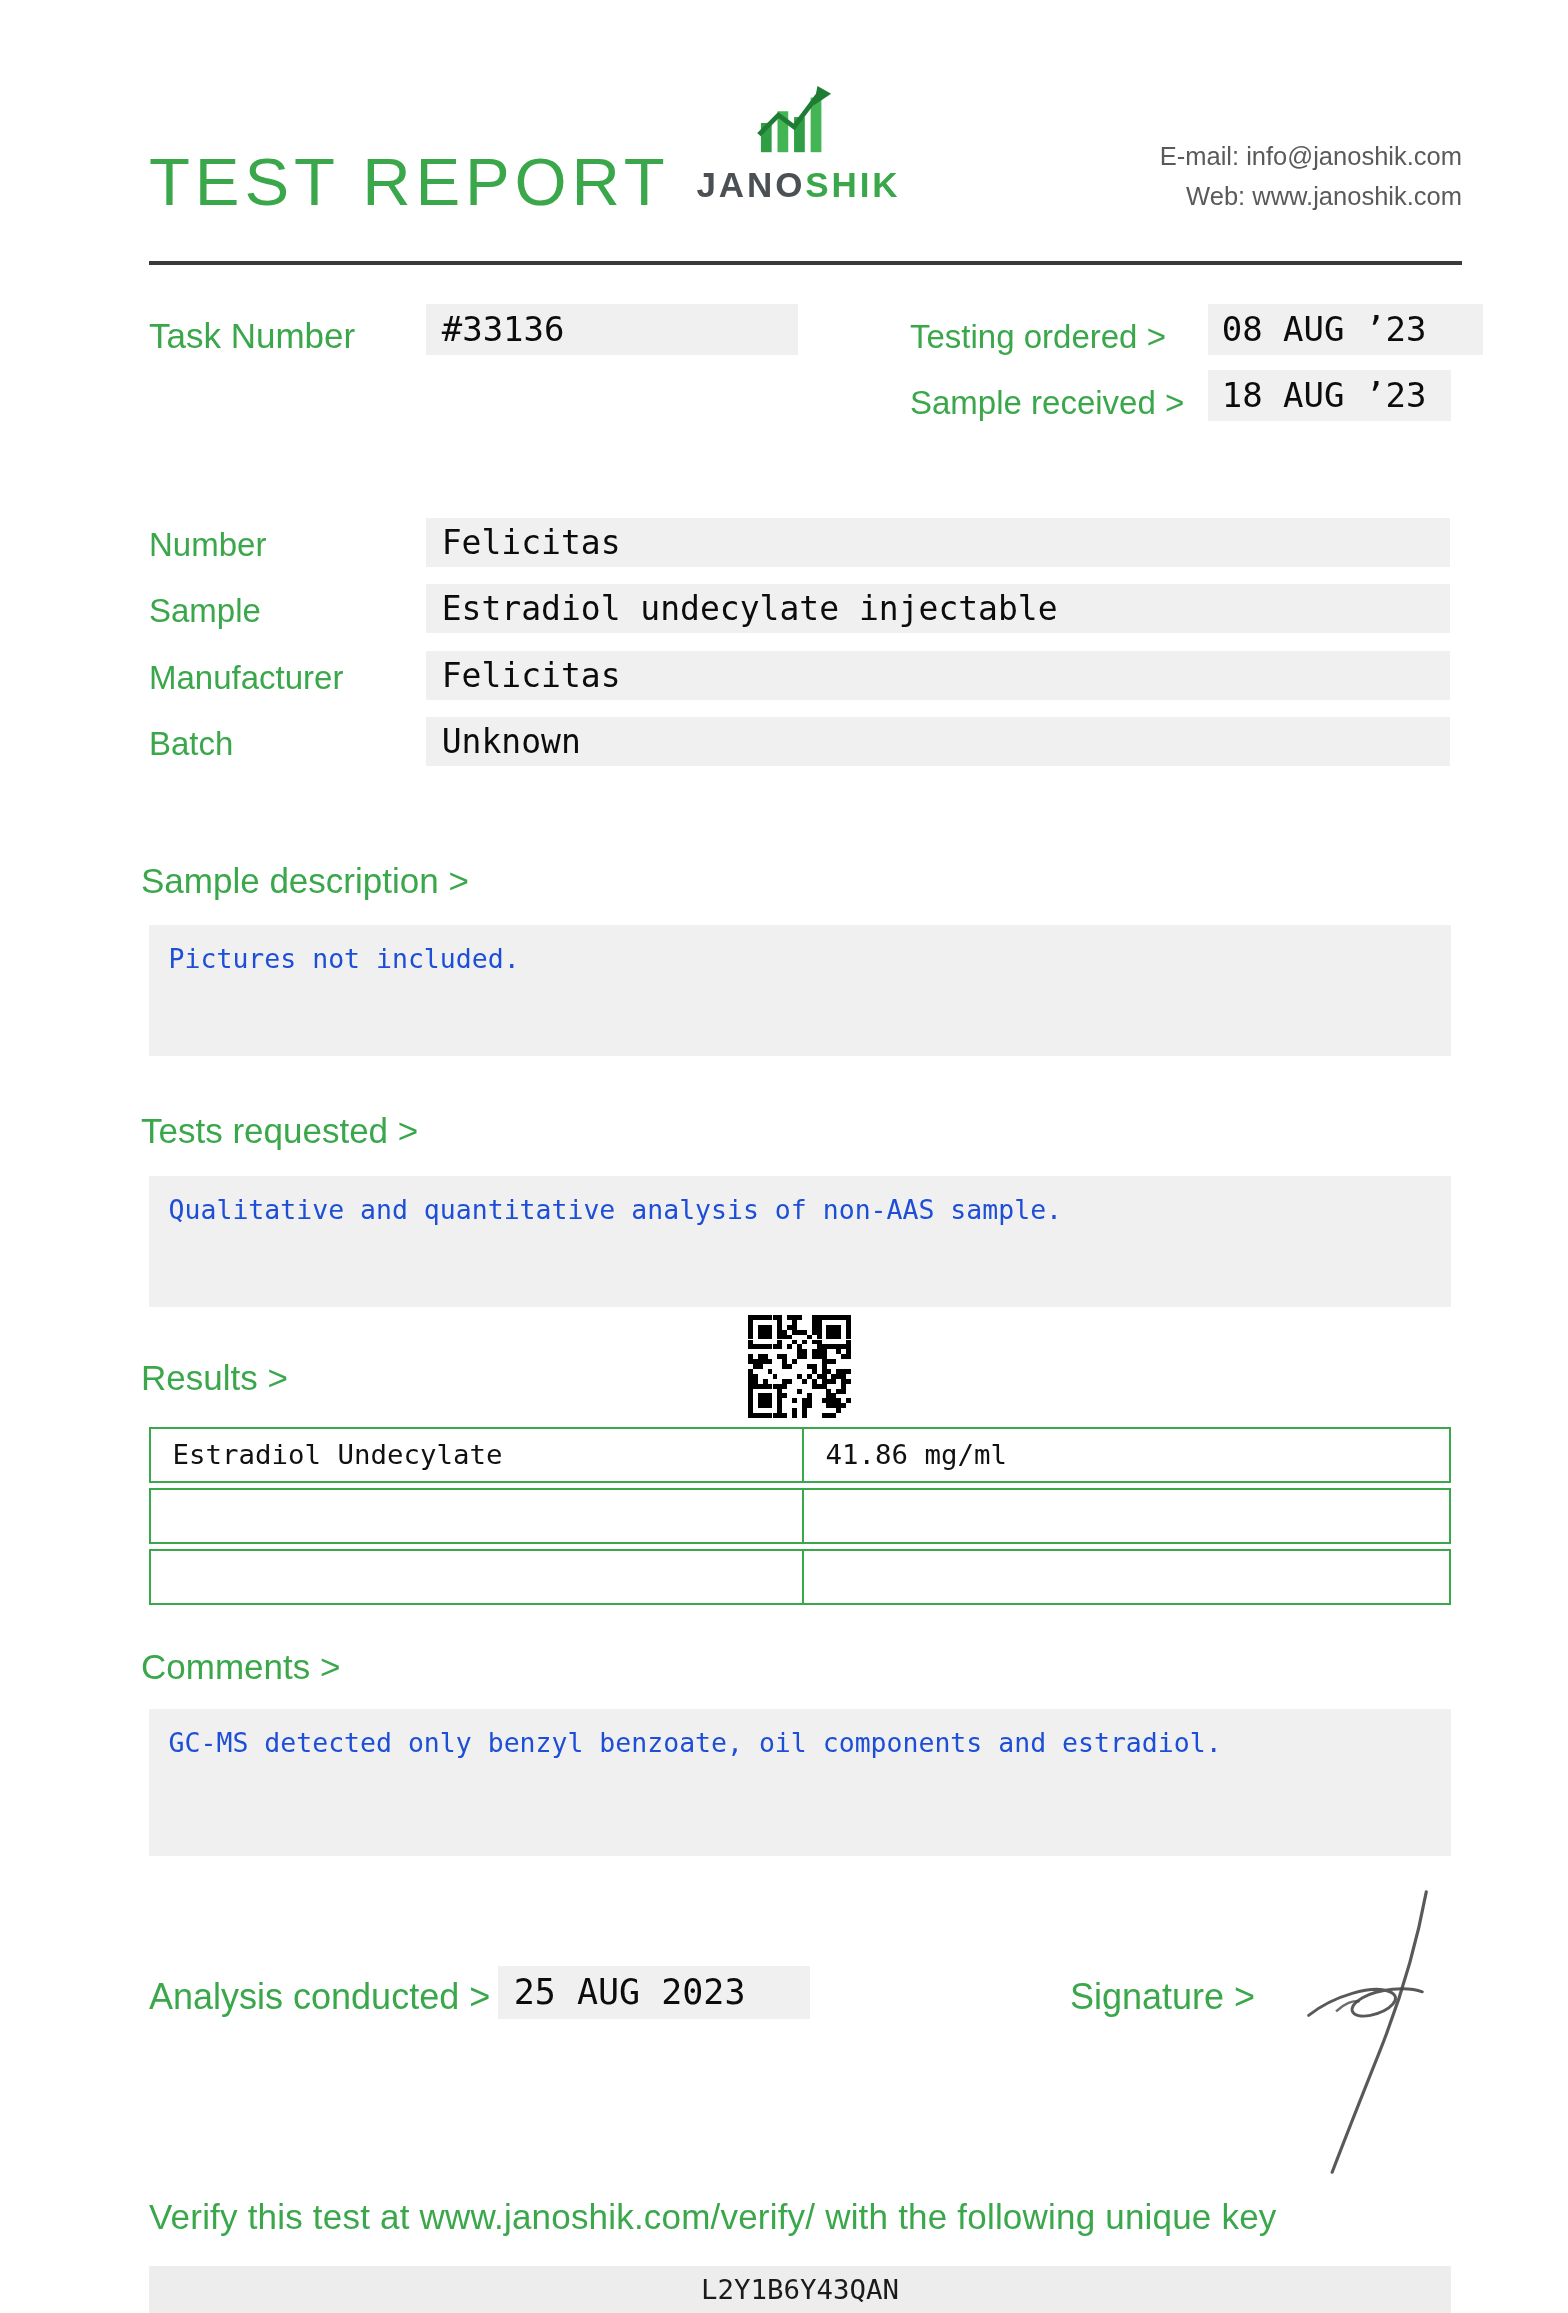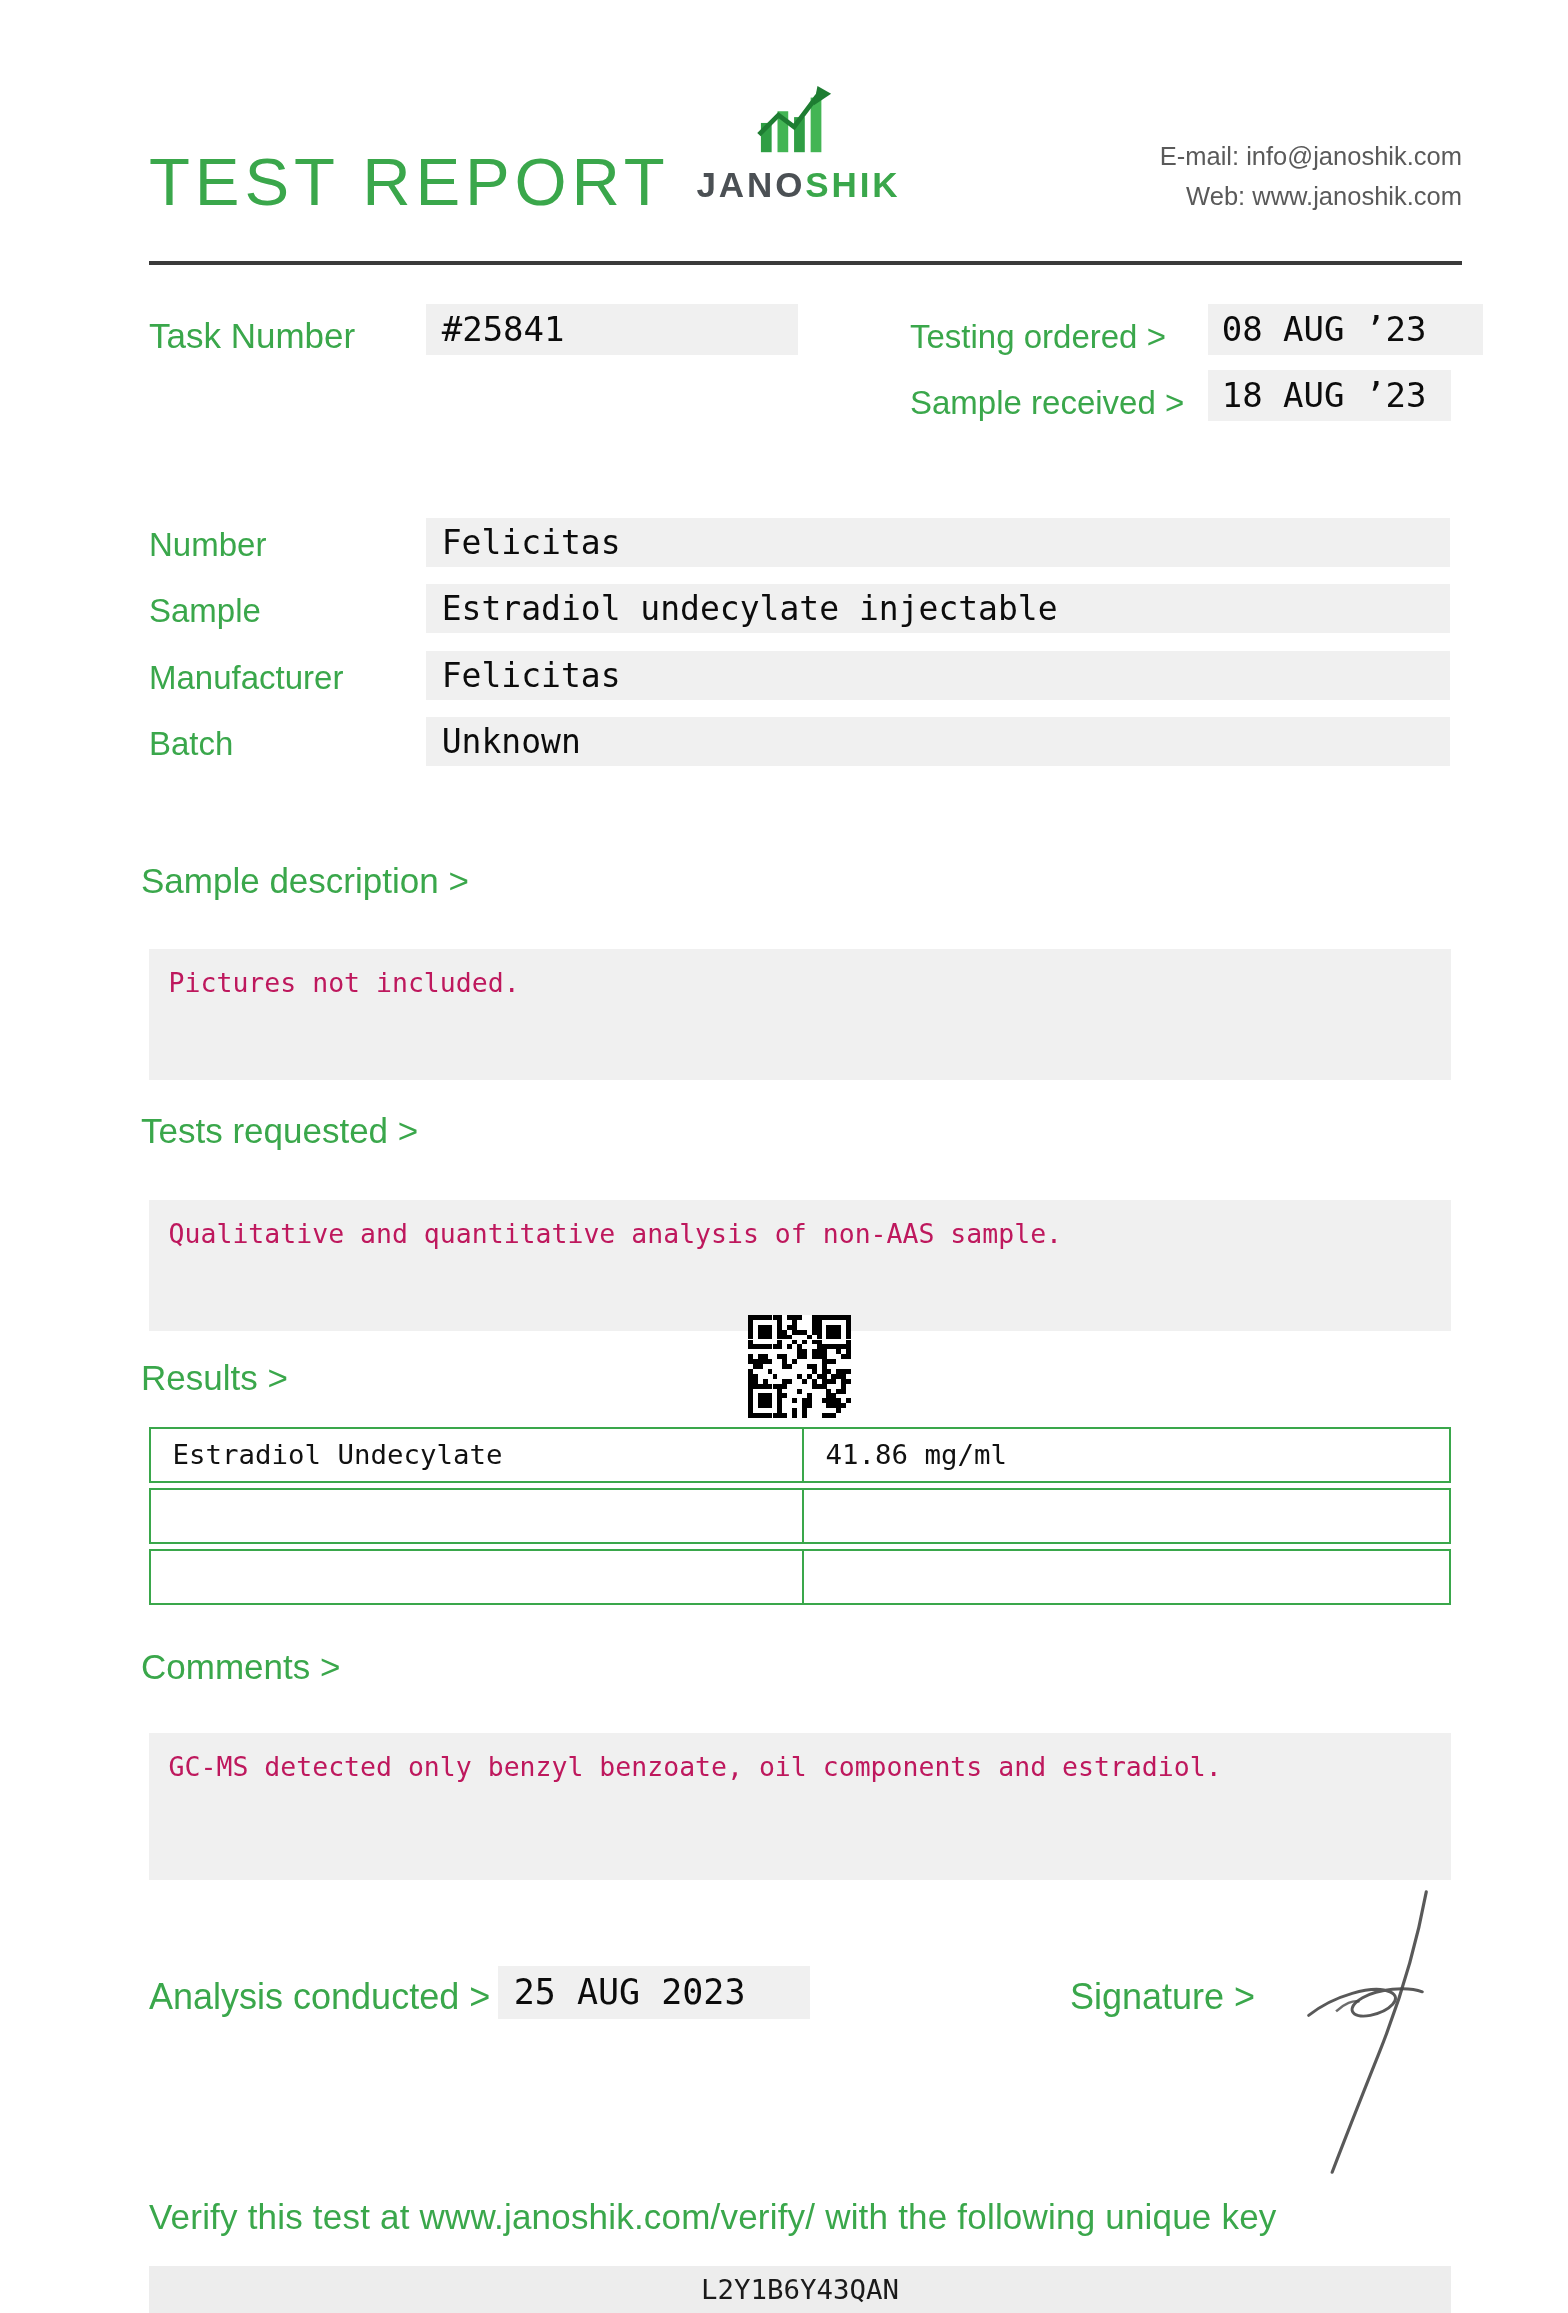--- a/index.html
+++ b/index.html
@@ -33,21 +33,21 @@
 
   
   .info-row{position:absolute;left:0;width:1568px;height:51px;}
   .info-row .ilabel{position:absolute;left:149px;top:7.8px;font-size:33px;color:var(--accent);}
   .info-row .ival{position:absolute;left:426px;top:0;width:1024px;height:49px;line-height:49px;
                   padding-left:15.7px;font-size:33px;}
 
   
   .sec-head{position:absolute;left:141px;font-size:35px;color:var(--accent);}
   .sec-box{position:absolute;left:149px;width:1302px;background:var(--boxgray);
-           font-size:26.5px;color:#be185d;padding:15.7px 19.6px;line-height:1.35;margin-top:24px;}
+           font-size:26.5px;color:#1d4ed8;padding:15.7px 19.6px;line-height:1.35;}
 
   
   .qr{position:absolute;left:748px;top:1315px;width:103px;height:103px;background:#fff;}
   .qr i{position:absolute;width:4.9px;height:4.9px;background:#000;}
 
   
   .rtable{position:absolute;left:149px;top:1427px;width:1302px;}
   .rrow{display:flex;margin-bottom:4.9px;}
   .rcell{border:2px solid var(--accent);height:56px;line-height:52px;padding-left:21.6px;
          font-size:27.4px;color:#111;background:#fff;}
@@ -89,21 +89,21 @@
   </div>
 
   <div class="contact">
     <div>E-mail: info@janoshik.com</div>
     <div>Web: www.janoshik.com</div>
   </div>
 
   <div class="divider"></div>
 
   <div class="task-label lbl">Task Number</div>
-  <div class="task-number valbox">#25841</div>
+  <div class="task-number valbox">#33136</div>
 
   <div class="ord-label lbl">Testing ordered &gt;</div>
   <div class="ord-box valbox">08 AUG ’23</div>
 
   <div class="rec-label lbl">Sample received &gt;</div>
   <div class="rec-box valbox">18 AUG ’23</div>
 
   <div class="info-row" style="top:518px">
     <div class="ilabel">Number</div>
     <div class="ival valbox">Felicitas</div>

